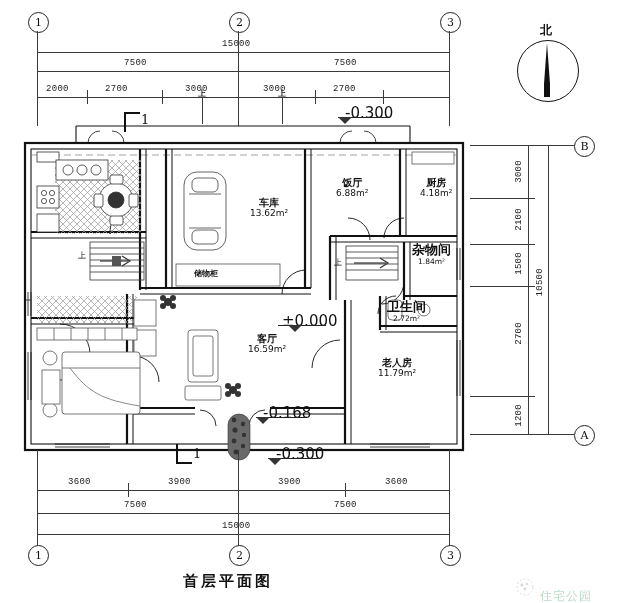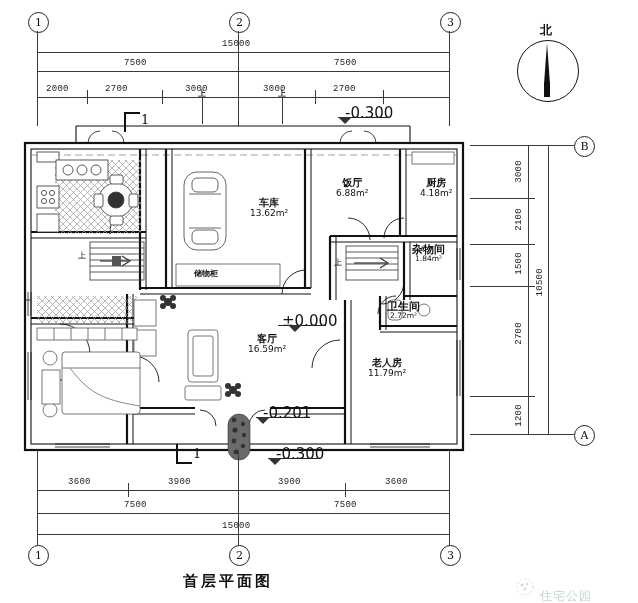--- a/index.html
+++ b/index.html
@@ -47,21 +47,21 @@
     text-align:center;white-space:nowrap;line-height:1.12;
   }
   .room .nm{
     font-size:10px;font-weight:bold;color:#111;
     font-family:"DejaVu Sans","Liberation Sans",sans-serif;
   }
   .room .ar{
     font-size:9px;color:#111;
     font-family:"DejaVu Sans","Liberation Sans",sans-serif;
   }
-  .room.sm .nm{font-size:11px;font-family:Liberation Serif, serif;}
+  .room.sm .nm{font-size:13px;}
   .room.sm .ar{font-size:7.5px;}
 
   
   .elev{font-size:15px;white-space:nowrap;color:#111;}
   .elevtri{
     width:0;height:0;
     border-left:7px solid transparent;
     border-right:7px solid transparent;
     border-top:7px solid #333;
   }
@@ -438,35 +438,35 @@
   <div class="abs room sm" style="left:387px;top:300px;">
     <div class="nm">卫生间</div>
     <div class="ar">2.72m²</div>
   </div>
 
   <div class="abs room" style="left:248px;top:333px;">
     <div class="nm">客厅</div>
     <div class="ar">16.59m²</div>
   </div>
 
-  <div class="abs room" style="left:368px;top:357px;">
+  <div class="abs room" style="left:378px;top:357px;">
     <div class="nm">老人房</div>
     <div class="ar">11.79m²</div>
   </div>
 
   <div class="abs" style="left:194px;top:268px;font-size:8px;font-weight:bold;color:#111;">储物柜</div>
 
   <div class="abs updown" style="left:78px;top:250px;">上</div>
   <div class="abs updown" style="left:334px;top:257px;">上</div>
 
   <div class="abs elev" style="left:282px;top:312px;">±0.000</div>
   <div class="abs hline" style="left:278px;top:325px;width:48px;background:#222;"></div>
   <div class="abs elevtri" style="left:288px;top:325px;"></div>
 
-  <div class="abs elev" style="left:263px;top:404px;">-0.201</div>
+  <div class="abs elev" style="left:263px;top:404px;">-0.168</div>
   <div class="abs hline" style="left:256px;top:417px;width:50px;background:#222;"></div>
   <div class="abs elevtri" style="left:256px;top:417px;"></div>
 
   <div class="abs elev" style="left:276px;top:445px;">-0.300</div>
   <div class="abs hline" style="left:268px;top:458px;width:50px;background:#222;"></div>
   <div class="abs elevtri" style="left:268px;top:458px;"></div>
 
   <div class="abs sec-corner" style="left:176px;top:444px;width:14px;height:18px;"></div>
   <div class="abs sec-num" style="left:193px;top:446px;">1</div>
 

